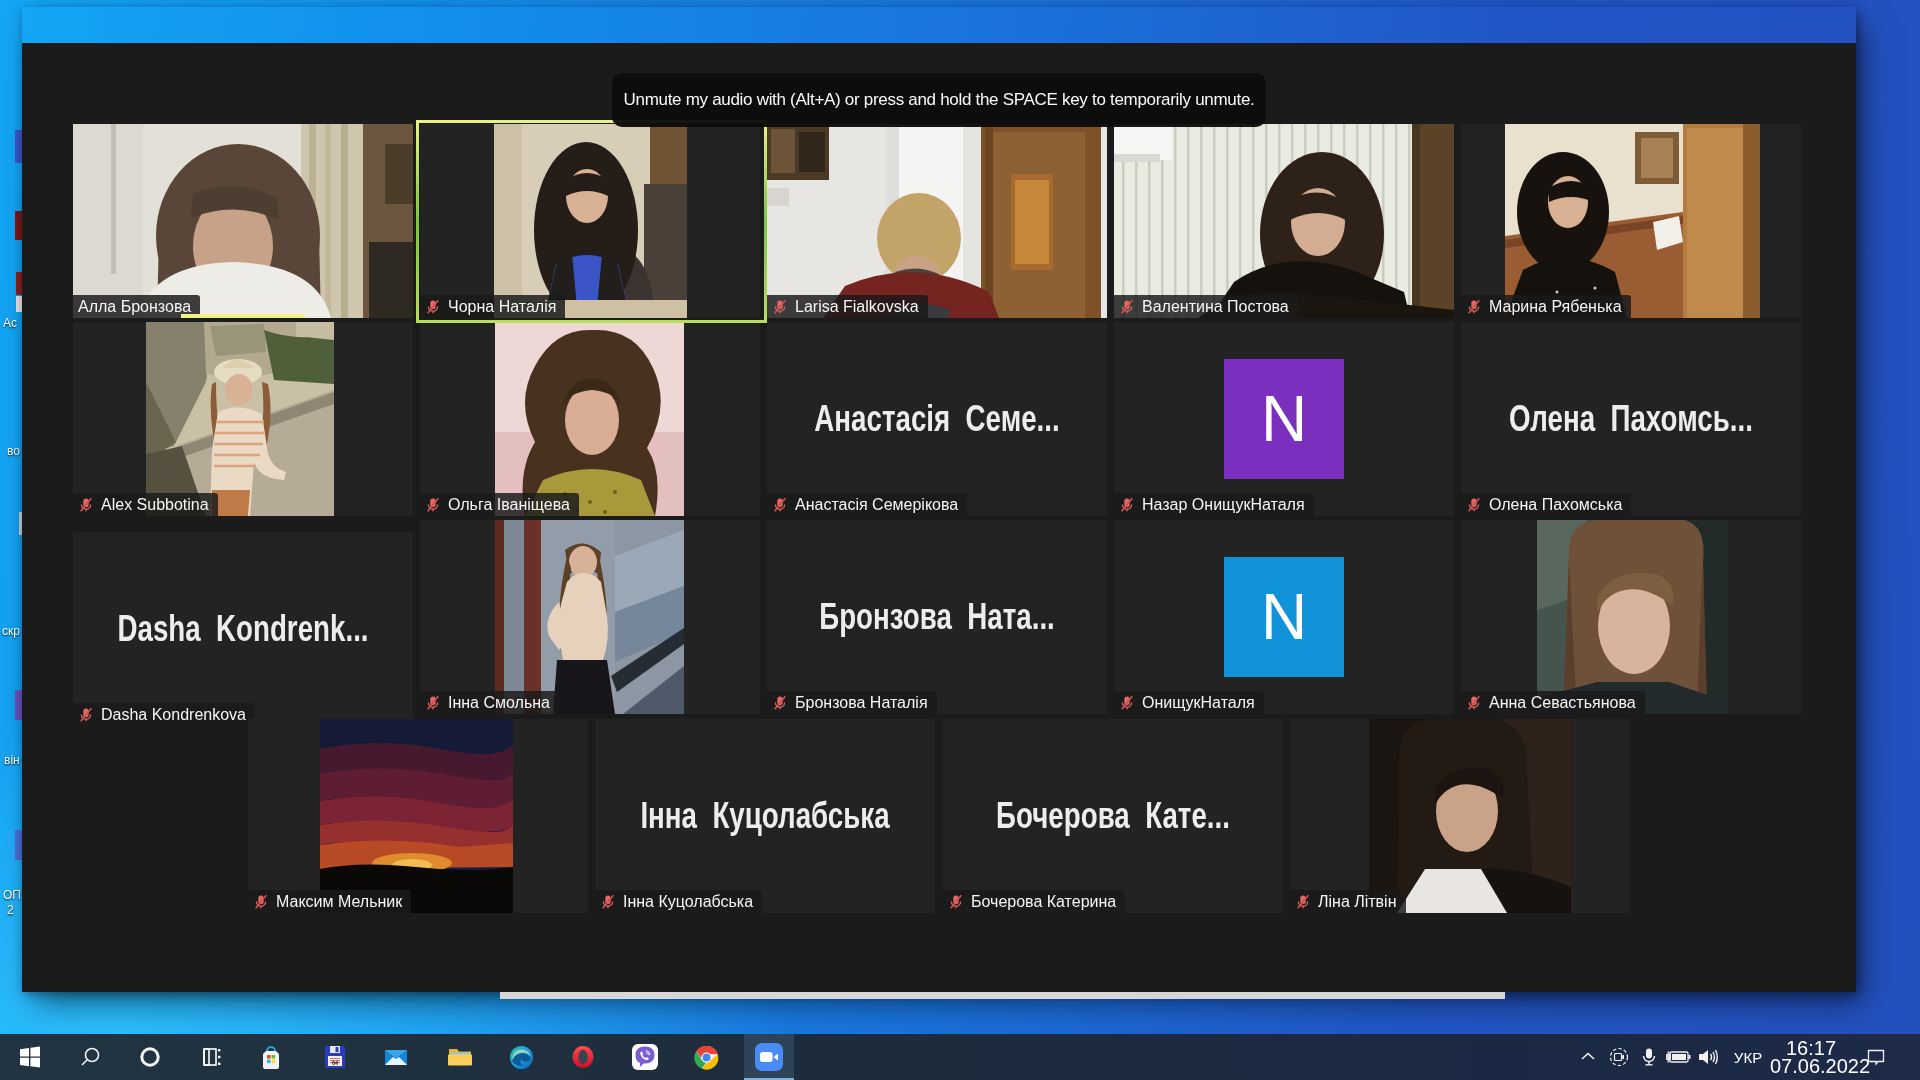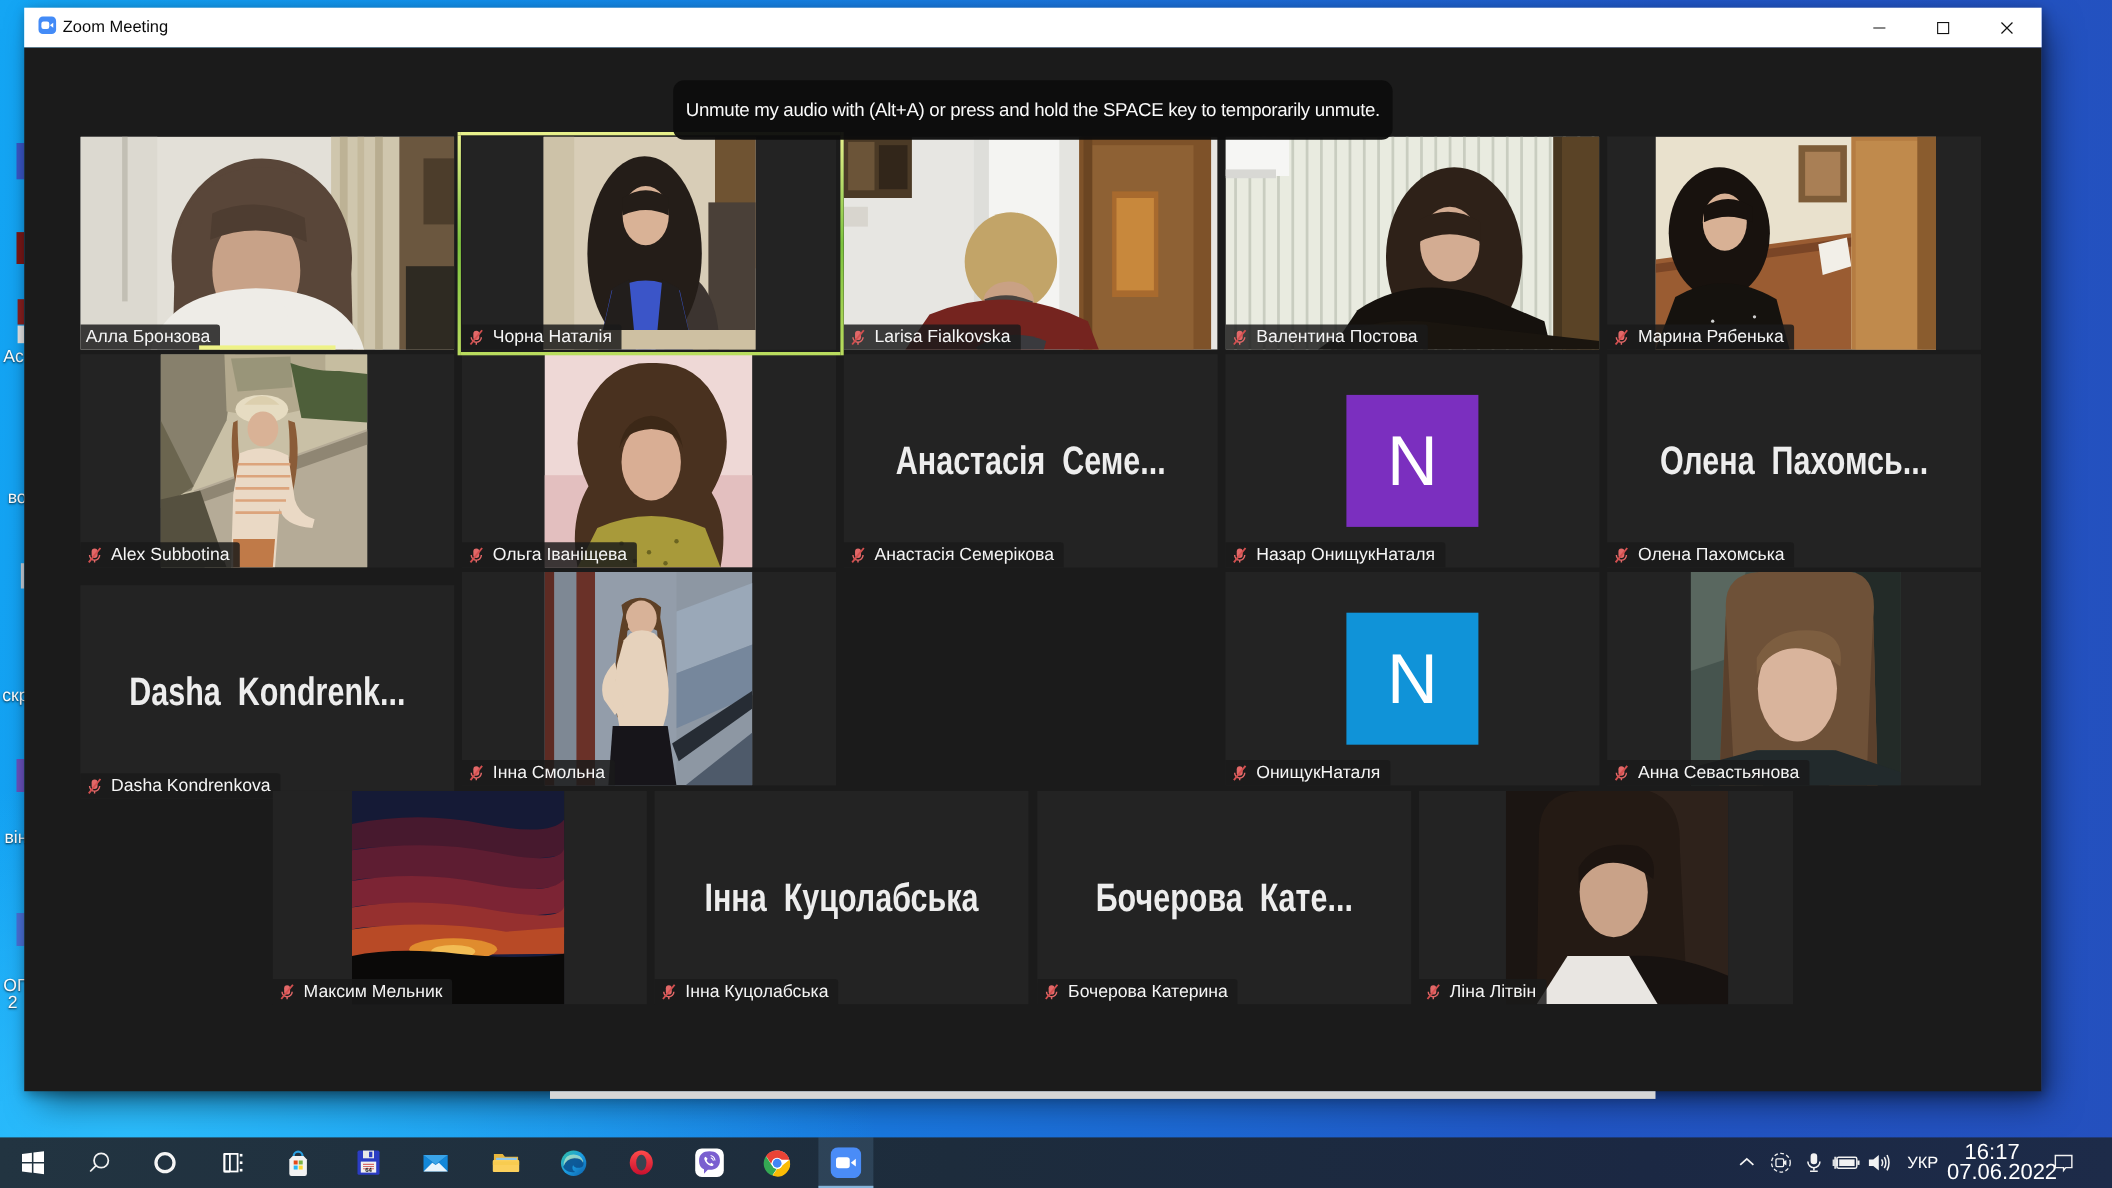--- a/index.html
+++ b/index.html
@@ -1,20 +1,20 @@
 <!DOCTYPE html>
 <html><head>
 <meta charset="utf-8">
 <style>
 *{margin:0;padding:0;box-sizing:border-box}
 html,body{width:1920px;height:1080px;overflow:hidden;background:#000}
 .page{position:absolute;left:0;top:0;width:1920px;height:1080px;font-family:"Liberation Sans",sans-serif;
  background:radial-gradient(1100px 520px at 6% 96%,rgba(48,195,255,.85),rgba(48,195,255,0) 62%),linear-gradient(96deg,#14a6f4 0%,#128fec 22%,#1a74dc 48%,#2156c6 75%,#2450be 100%)}
 .dfrag{position:absolute;z-index:1}
-.dlab{position:absolute;color:#fff;font-size:16px;text-shadow:0 1px 2px rgba(0,0,0,.8);z-index:1;white-space:nowrap}
+.dlab{position:absolute;color:#fff;font-size:12px;text-shadow:0 1px 2px rgba(0,0,0,.8);z-index:1;white-space:nowrap}
 .win{position:absolute;left:22px;top:7px;width:1834px;height:985px;box-shadow:10px 14px 30px -4px rgba(0,0,0,.5),2px 3px 10px rgba(0,0,0,.35);z-index:2}
 .tbar{position:absolute;left:0;top:0;right:0;height:36px;background:#fff}
 .ttxt{position:absolute;left:35px;top:9px;font-size:15px;color:#0b0b0b}
 .zicon{position:absolute;left:13px;top:8px;width:16px;height:16px;border-radius:4px;background:#438bf7}
 .wbtn{position:absolute;top:0;width:46px;height:36px}
 .wct{position:absolute;left:0;top:36px;right:0;bottom:0;background:#1b1b1b}
 .whitebar{position:absolute;left:500px;top:992px;width:1005px;height:7px;background:#d6d6d6;z-index:3}
 .tile{position:absolute;width:340px;height:194px;background:#232323;overflow:hidden;z-index:3}
 .ph{position:absolute;top:0}
 .lbl{position:absolute;left:0;bottom:0;height:23px;display:flex;align-items:center;background:rgba(26,26,26,.84);padding:0 9px 0 5px;color:#f5f5f5;font-size:16px;white-space:nowrap;z-index:4;border-top-right-radius:3px}
@@ -42,38 +42,20 @@
   <div class="dfrag" style="left:19px;top:512px;width:3px;height:23px;background:#cdd3dc"></div>
   <div class="dlab" style="left:2px;top:624px">скр</div>
   <div class="dfrag" style="left:15px;top:690px;width:7px;height:30px;background:#6a52c0"></div>
   <div class="dlab" style="left:4px;top:753px">він</div>
   <div class="dfrag" style="left:15px;top:830px;width:7px;height:30px;background:#4a70d8"></div>
   <div class="dlab" style="left:3px;top:888px">ОП</div>
   <div class="dlab" style="left:7px;top:903px">2</div>
 
   <div class="win">
     <div class="wct"></div>
-    <div class="tbar">
-      <div class="zicon">
-        <svg width="16" height="16" viewBox="0 0 16 16">
-            <rect x="2.6" y="4.6" width="7.2" height="6.8" rx="2" fill="#fff"></rect>
-            <path d="M10.4 7.9 L13.4 5.6 V10.2 Z" fill="#fff"></path>
-          </svg>
-      </div>
-      <div class="ttxt">Zoom Meeting</div>
-      <svg class="wbtn" style="left:1663px" width="46" height="36">
-          <line x1="18" y1="18.5" x2="29" y2="18.5" stroke="#111" stroke-width="1"></line>
-        </svg>
-      <svg class="wbtn" style="left:1721px" width="46" height="36">
-          <rect x="18.5" y="13.5" width="10" height="10" fill="none" stroke="#111" stroke-width="1"></rect>
-        </svg>
-      <svg class="wbtn" style="left:1779px" width="46" height="36">
-          <path d="M18.5 13.5 L28.5 23.5 M28.5 13.5 L18.5 23.5" stroke="#111" stroke-width="1.1"></path>
-        </svg>
-    </div>
   </div>
   <div class="whitebar"></div>
 
   <div class="tile" style="left:73px;top:124px;width:340px">
       <svg class="ph" style="left:0px" width="340" height="194" viewBox="0 0 340 194" preserveAspectRatio="none">
 <rect width="340" height="194" fill="#e3e0d8"></rect>
 <rect x="0" y="0" width="70" height="194" fill="#dcd9d0"></rect>
 <rect x="38" y="0" width="5" height="150" fill="#c2bfb4"></rect>
 <rect x="228" y="0" width="62" height="194" fill="#cfc6ad"></rect>
 <rect x="236" y="0" width="7" height="194" fill="#bdb295"></rect>
@@ -375,20 +357,34 @@
           <g fill="#e26868">
             <rect x="5.3" y="1.6" width="5.4" height="8.6" rx="2.7"></rect>
           </g>
           <path d="M3.4 7.6 a4.6 4.6 0 0 0 9.2 0" fill="none" stroke="#e26868" stroke-width="1.3"></path>
           <line x1="8" y1="12.2" x2="8" y2="14.3" stroke="#e26868" stroke-width="1.3"></line>
           <line x1="13.3" y1="1.2" x2="2.7" y2="14.2" stroke="#d34f4f" stroke-width="1.7"></line>
         </svg>
         <span>Інна Смольна</span>
       </div>
     </div>
+  <div class="tile" style="left:767px;top:520px;width:340px">
+      <div class="big">Бронзова  Ната...</div>
+      <div class="lbl">
+        <svg width="16" height="16" viewBox="0 0 16 16">
+          <g fill="#e26868">
+            <rect x="5.3" y="1.6" width="5.4" height="8.6" rx="2.7"></rect>
+          </g>
+          <path d="M3.4 7.6 a4.6 4.6 0 0 0 9.2 0" fill="none" stroke="#e26868" stroke-width="1.3"></path>
+          <line x1="8" y1="12.2" x2="8" y2="14.3" stroke="#e26868" stroke-width="1.3"></line>
+          <line x1="13.3" y1="1.2" x2="2.7" y2="14.2" stroke="#d34f4f" stroke-width="1.7"></line>
+        </svg>
+        <span>Бронзова Наталія</span>
+      </div>
+    </div>
   <div class="tile" style="left:1114px;top:520px;width:340px">
       <div class="av" style="background:#1093d8">N</div>
       <div class="lbl">
         <svg width="16" height="16" viewBox="0 0 16 16">
           <g fill="#e26868">
             <rect x="5.3" y="1.6" width="5.4" height="8.6" rx="2.7"></rect>
           </g>
           <path d="M3.4 7.6 a4.6 4.6 0 0 0 9.2 0" fill="none" stroke="#e26868" stroke-width="1.3"></path>
           <line x1="8" y1="12.2" x2="8" y2="14.3" stroke="#e26868" stroke-width="1.3"></line>
           <line x1="13.3" y1="1.2" x2="2.7" y2="14.2" stroke="#d34f4f" stroke-width="1.7"></line>

